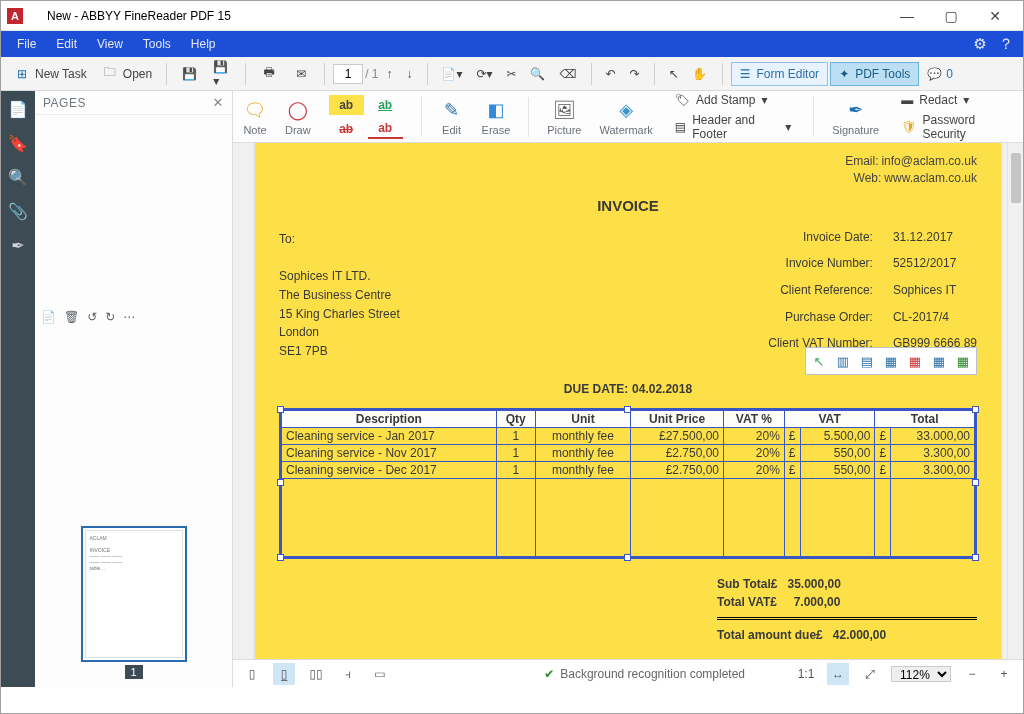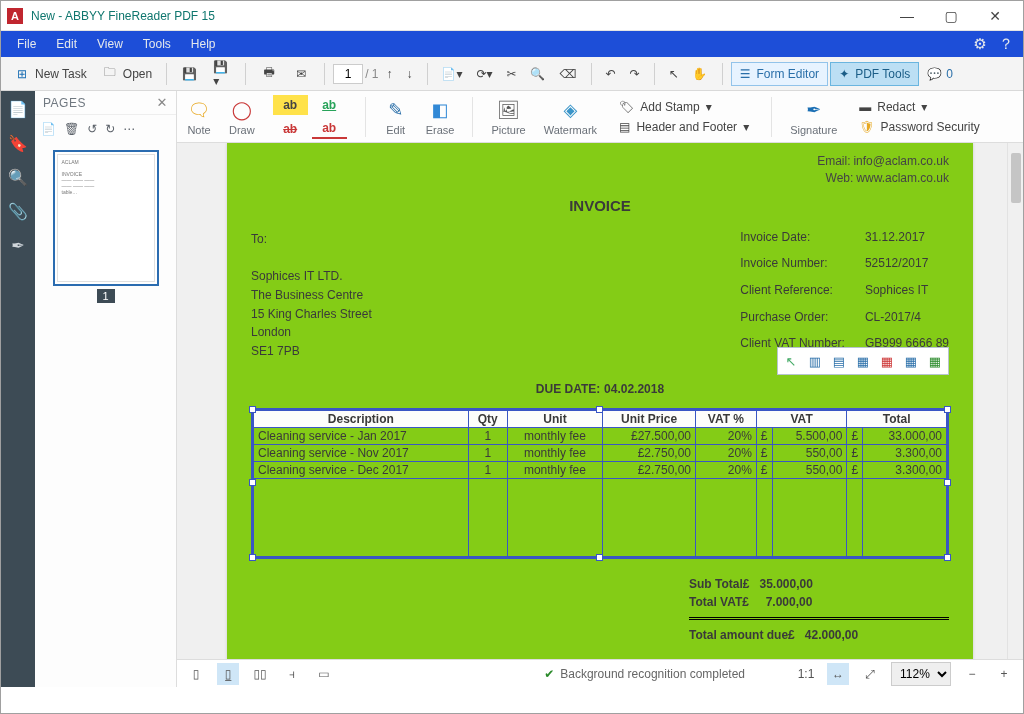--- a/index.html
+++ b/index.html
@@ -1,21 +1,21 @@
 <!DOCTYPE html>
 <html><head>
 <meta charset="utf-8">
 <style>
 * { box-sizing: border-box; margin: 0; padding: 0; font-family: "Segoe UI", Tahoma, sans-serif; font-size: 12px; }
 body { width: 1024px; height: 714px; overflow: hidden; background: #fff; border: 1px solid #a0a0a0; }
 
 
 .titlebar { height: 30px; background: #fff; display: flex; align-items: center; padding: 0 6px; border-bottom: 1px solid #e4e4e4; }
 .titlebar .logo { width: 16px; height: 16px; background: #c0262f; display: flex; align-items: center; justify-content: center; color: #fff; font-weight: bold; font-size: 11px; }
-.titlebar .title { margin-left: 8px; color: #0f766e; }
+.titlebar .title { margin-left: 24px; color: #000000; }
 .titlebar .spacer { flex: 1; }
 .titlebar .winbtn { width: 44px; height: 30px; display: flex; align-items: center; justify-content: center; font-size: 14px; color: #444; }
 
 
 .menubar { height: 26px; background: #1d4ed8; display: flex; align-items: center; padding: 0 6px; color: #e5e9ec; }
 .menubar .mitem { padding: 4px 10px; cursor: default; }
 .menubar .spacer { flex: 1; }
 .menubar .gear, .menubar .help { width: 22px; height: 22px; color: #e5e9ec; font-size: 15px; display:flex;align-items:center;justify-content:center;margin-left:4px; }
 
 
@@ -30,21 +30,21 @@
 
 
 .main { display: flex; height: 596px; }
 
 
 .iconstrip { width: 34px; background: #3d4b55; display: flex; flex-direction: column; align-items: center; padding-top: 6px; gap: 10px; }
 .iconstrip .sbtn { width: 24px; height: 24px; display: flex; align-items: center; justify-content: center; color: #d0d6db; font-size: 16px; cursor: default; }
 .iconstrip .sbtn.active { color: #fff; }
 
 
-.pagespanel { width: 142px; background: #fdfdfd; border-right: 1px solid #ddd; display: flex; flex-direction: column; }
+.pagespanel { width: 198px; background: #fdfdfd; border-right: 1px solid #ddd; display: flex; flex-direction: column; justify-content: space-between; }
 .pagespanel .hdr { height: 24px; display: flex; align-items: center; padding: 0 8px; color: #707880; font-size: 11px; letter-spacing: .5px; border-bottom:1px solid #eee;}
 .pagespanel .hdr .x { margin-left: auto; color: #888; font-size: 13px; cursor: default; }
 .pagespanel .minitb { height: 28px; display: flex; align-items: center; padding: 0 6px; gap: 8px; color: #5a6068; }
 .pagespanel .thumbwrap { padding: 8px 0; display: flex; flex-direction: column; align-items: center; }
 .thumb { width: 104px; height: 134px; border: 1px solid #2b6cb0; padding: 2px; background: #fff; box-shadow: 0 0 0 1px #2b6cb0; display:flex; }
 .thumbimg { width: 100%; height: 100%; background: #fff; position: relative; border:1px solid #e0e0e0; font-size: 5px; color:#777; padding:4px;}
 .thumbnum { margin-top: 4px; background: #3d4b55; color: #fff; width: 18px; height: 14px; display: flex; align-items: center; justify-content: center; font-size: 11px; }
 
 
 .editor { flex: 1; display: flex; flex-direction: column; background: #fcfcfc; }
@@ -56,28 +56,28 @@
 .ribbtn .rlabel { font-size: 11px; color: #6a7078; }
 .ribgroup { display: flex; gap: 4px; flex-direction: column; }
 .ribgroup .row { display: flex; gap: 4px; }
 .smallbox { width: 35px; height: 20px; display:flex;align-items:center;justify-content:center; font-size:12px; }
 .ribsep { width:1px;height:40px;background:#e4e4e4; }
 .ribddl { display:flex;flex-direction:column;gap:2px;}
 .ribitem{ display:flex;align-items:center;gap:6px;padding:2px 4px;color:#444;font-size:12px;cursor:default;}
 
 
 .canvas { flex: 1; overflow: auto; background: #f0f0f0; padding: 0 0 0 0; position: relative; }
-.page { width: 746px; min-height: 520px; background: #84cc16; margin: 0 auto; box-shadow: 0 0 3px rgba(0,0,0,.15); padding: 10px 24px 30px 24px; position: relative; color: #3a3a3a;}
+.page { width: 746px; min-height: 520px; background: #fde047; margin: 0 auto; box-shadow: 0 0 3px rgba(0,0,0,.15); padding: 10px 24px 30px 24px; position: relative; color: #3a3a3a;}
 .page .topright { text-align:right; font-size:10.5px; color:#444; line-height:1.4;}
 .invoice-title{ text-align:center; font-weight: bold; font-size:15px; margin: 10px 0 16px 0;}
 .infowrap{ display:flex; justify-content:space-between; }
 .addr{ font-size:12.5px; line-height:1.5; }
 .addr b{font-weight:normal;}
 .metagrid{ display:grid; grid-template-columns:auto auto; column-gap:20px; row-gap:2px; font-size:12.5px;}
-.metagrid .ml{ }
+.metagrid .ml{ text-align:right;}
 .due{ text-align:center; font-weight:bold; margin:20px 0 12px 0; font-size:13.5px;}
 
 
 .tabletool{ position:absolute; top:204px; right:24px; background:#fff; border:1px solid #b7c4cf; display:flex; padding:2px;gap:2px;}
 .tabletool .tt{ width:22px;height:22px;display:flex;align-items:center;justify-content:center;font-size:13px;color:#4a6;}
 
 
 .inv-outer{ border:2px solid #3a56c4; position:relative;}
 .selhandle{ position:absolute;width:7px;height:7px;background:#fff;border:1px solid #3a56c4;}
 .selhandle.tl{top:-4px;left:-4px;} .selhandle.tr{top:-4px;right:-4px;}
@@ -94,21 +94,21 @@
 .totals{ margin-top:16px; margin-left:auto; width:260px;}
 .totals .trow{ display:flex; justify-content:flex-start; padding:2px 0;}
 .totals .trow.b{ font-weight:bold;}
 .totals .dhr{ border-top:3px double #000;margin:6px 0;}
 
 
 .statusbar { position:absolute;bottom:0;left:0;right:0;height:28px; background:#fff; border-top:1px solid #ddd; display:flex; align-items:center; padding:0 8px; gap:10px; color:#666;}
 .statusbar .sbtn{ width:22px;height:22px;display:flex;align-items:center;justify-content:center;color:#555;}
 .statusbar .sbtn.active{ background:#cfe6f7;}
 .statusbar .status{display:flex;align-items:center;gap:6px;}
-.statusbar .zoomsel{ border:1px solid #ccc; height:24px; width:60px; padding:0 4px;}
+.statusbar .zoomsel{ border:1px solid #ccc; height:16px; width:60px; padding:0 4px;}
 .statusbar .spacer{flex:1;}
 
 .scrollbar-v{ position:absolute;right:0;top:0;bottom:28px;width:16px;background:#f0f0f0;border-left:1px solid #e2e2e2;}
 .scrollbar-v .vthumb{position:absolute;top:10px;right:2px;width:10px;height:50px;background:#c5c5c5;border-radius:2px;}
 </style>
 </head>
 <body>
 
 <div class="titlebar">
   <div class="logo">A</div>

